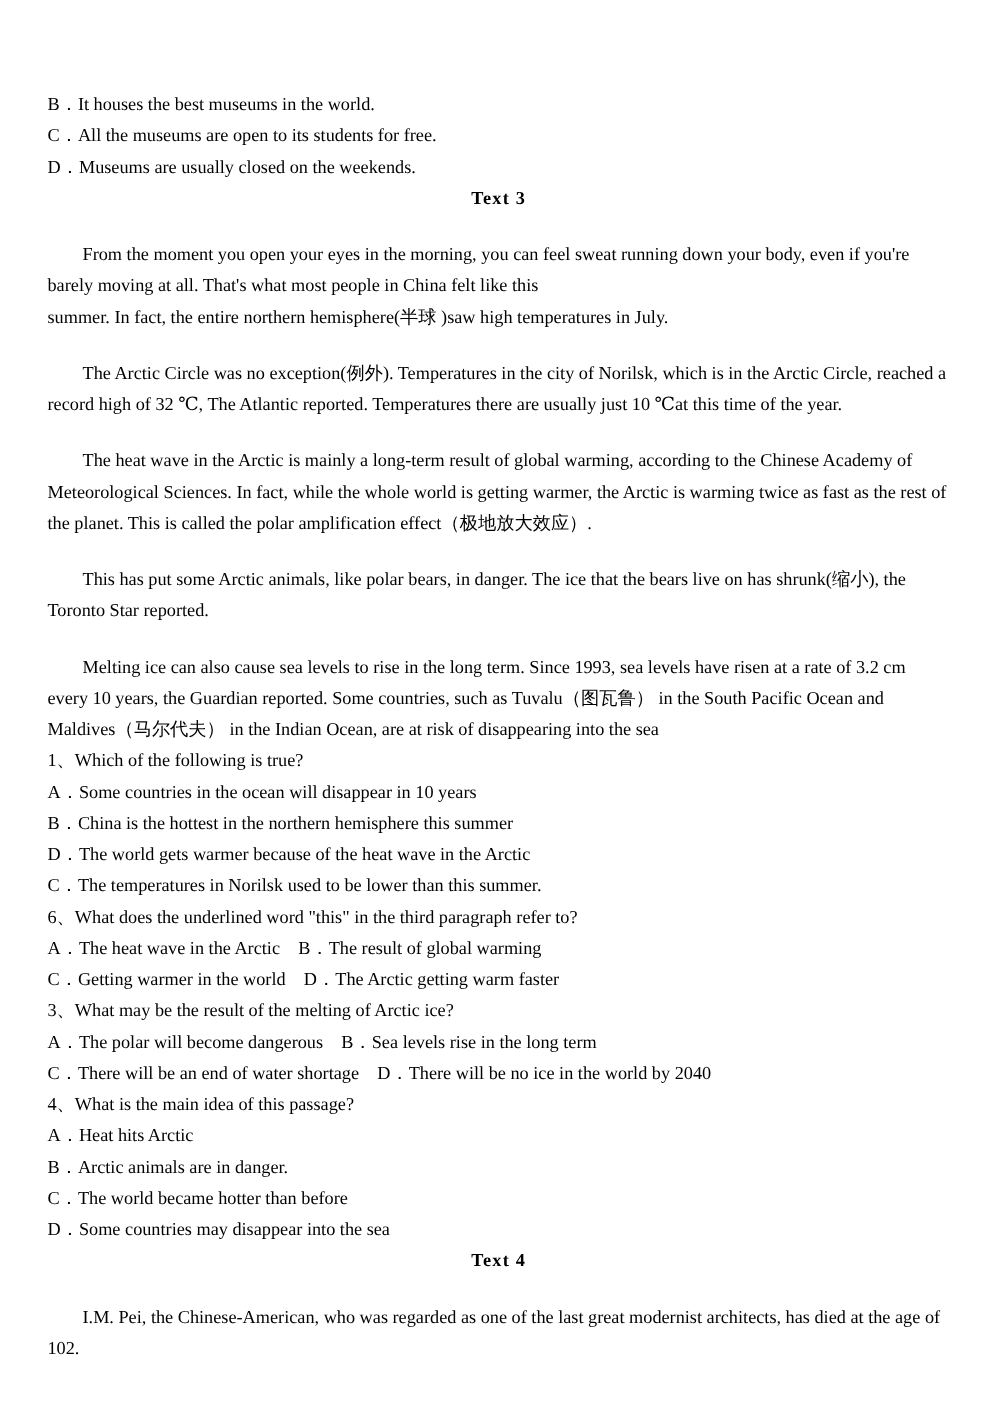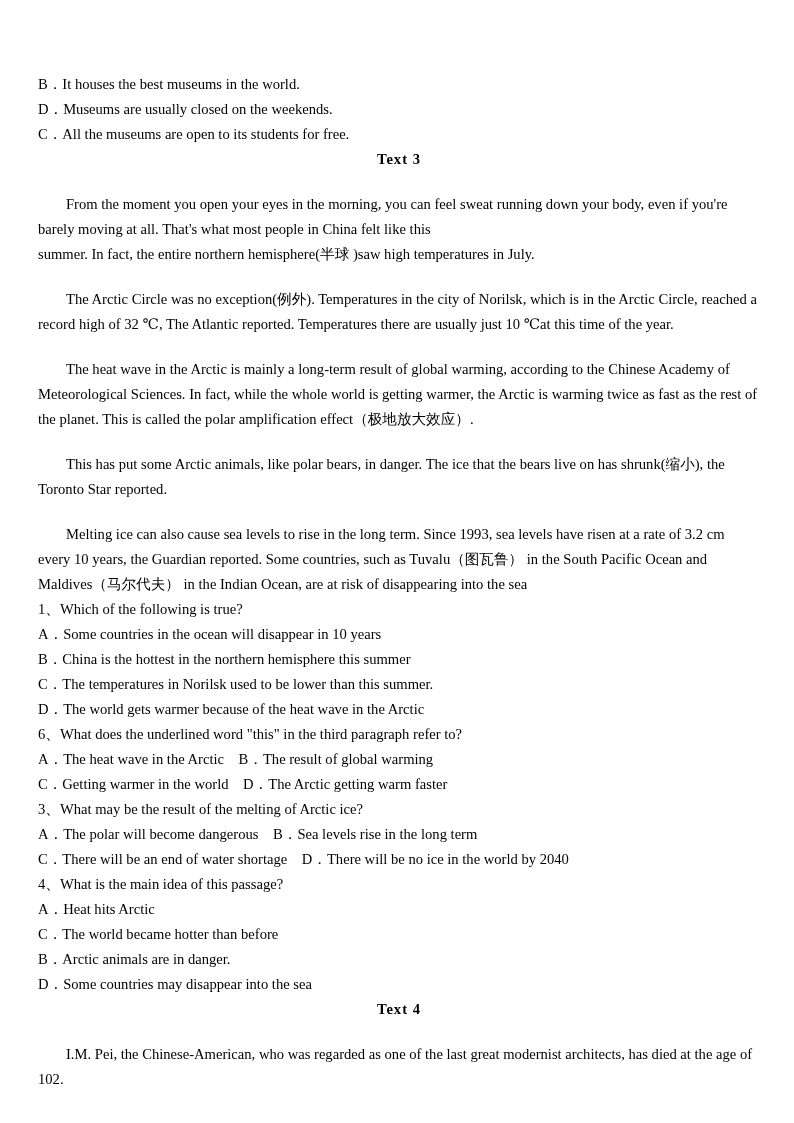--- a/index.html
+++ b/index.html
@@ -36,41 +36,41 @@
     letter-spacing: 1px;
     font-weight: bold;
   }
 </style>
 </head>
 <body>
 
 <div class="page">
   <div>
       <div class="doc-line">B．It houses the best museums in the world.</div>
+      <div class="doc-line">C．All the museums are open to its students for free.</div>
       <div class="doc-line">D．Museums are usually closed on the weekends.</div>
-      <div class="doc-line">C．All the museums are open to its students for free.</div>
       <div class="doc-heading">Text 3</div>
       <div class="doc-line indent">From the moment you open your eyes in the morning, you can feel sweat running down your body, even if you're barely moving at all. That's what most people in China felt like this</div>
       <div class="doc-line">summer. In fact, the entire northern hemisphere(半球 )saw high temperatures in July.</div>
       <div class="doc-line indent">The Arctic Circle was no exception(例外). Temperatures in the city of Norilsk, which is in the Arctic Circle, reached a record high of 32 ℃, The Atlantic reported. Temperatures there are usually just 10 ℃at this time of the year.</div>
       <div class="doc-line indent">The heat wave in the Arctic is mainly a long-term result of global warming, according to the Chinese Academy of Meteorological Sciences. In fact, while the whole world is getting warmer, the Arctic is warming twice as fast as the rest of the planet. This is called the polar amplification effect（极地放大效应）.</div>
       <div class="doc-line indent">This has put some Arctic animals, like polar bears, in danger. The ice that the bears live on has shrunk(缩小), the Toronto Star reported.</div>
       <div class="doc-line indent">Melting ice can also cause sea levels to rise in the long term. Since 1993, sea levels have risen at a rate of 3.2 cm every 10 years, the Guardian reported. Some countries, such as Tuvalu（图瓦鲁） in the South Pacific Ocean and Maldives（马尔代夫） in the Indian Ocean, are at risk of disappearing into the sea</div>
       <div class="doc-line">1、Which of the following is true?</div>
       <div class="doc-line">A．Some countries in the ocean will disappear in 10 years</div>
       <div class="doc-line">B．China is the hottest in the northern hemisphere this summer</div>
+      <div class="doc-line">D．The world gets warmer because of the heat wave in the Arctic</div>
       <div class="doc-line">C．The temperatures in Norilsk used to be lower than this summer.</div>
-      <div class="doc-line">D．The world gets warmer because of the heat wave in the Arctic</div>
       <div class="doc-line">6、What does the underlined word "this" in the third paragraph refer to?</div>
       <div class="doc-line">A．The heat wave in the Arctic    B．The result of global warming</div>
       <div class="doc-line">C．Getting warmer in the world    D．The Arctic getting warm faster</div>
       <div class="doc-line">3、What may be the result of the melting of Arctic ice?</div>
       <div class="doc-line">A．The polar will become dangerous    B．Sea levels rise in the long term</div>
       <div class="doc-line">C．There will be an end of water shortage    D．There will be no ice in the world by 2040</div>
       <div class="doc-line">4、What is the main idea of this passage?</div>
       <div class="doc-line">A．Heat hits Arctic</div>
+      <div class="doc-line">B．Arctic animals are in danger.</div>
       <div class="doc-line">C．The world became hotter than before</div>
-      <div class="doc-line">B．Arctic animals are in danger.</div>
       <div class="doc-line">D．Some countries may disappear into the sea</div>
       <div class="doc-heading">Text 4</div>
       <div class="doc-line indent">I.M. Pei, the Chinese-American, who was regarded as one of the last great modernist architects, has died at the age of 102.</div>
     </div>
 </div>
 
 </body></html>

